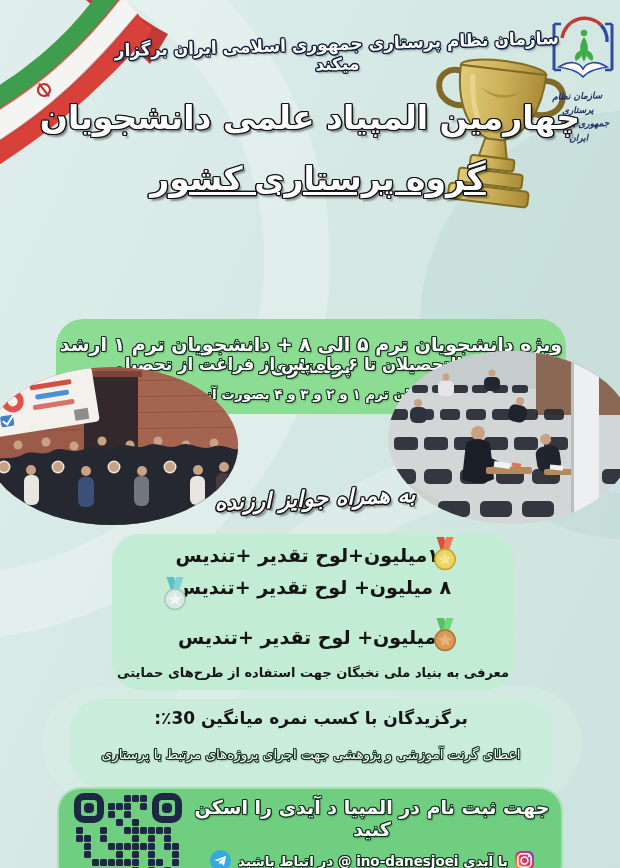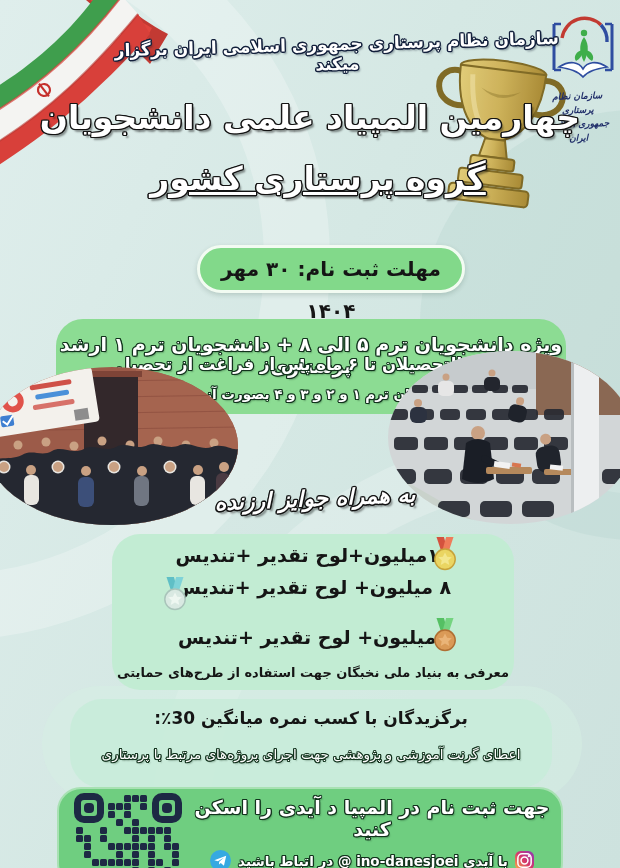--- a/index.html
+++ b/index.html
@@ -151,21 +151,20 @@
       <rect x="40" y="122" width="64" height="14" rx="3" fill="url(#gld)"></rect>
       <rect x="32" y="138" width="80" height="16" rx="4" fill="url(#gld)"></rect>
     </g>
     <path d="M42,28 C44,52 50,72 60,82" stroke="#f4e8b0" stroke-width="5" fill="none" opacity=".5"></path>
     <path d="M52,40 q20,10 40,0 q-20,16 -40,0" fill="#8a7226" opacity=".45"></path>
   </svg>
 
   <div class="abs title1 ol-black">چهارمین المپیاد علمی دانشجویان</div>
   <div class="abs title2 ol-black">گروه پرستاری کشور</div>
 
-  <div class="abs pill">مهلت ثبت نام: ۳۰ مهر ۱۴۰۴</div>
 
   <div class="abs elig">
     <div class="l l1 ol-green">ویژه دانشجویان ترم ۵ الی ۸ + دانشجویان ترم ۱ ارشد پرستاری</div>
     <div class="l l2 ol-green">فارغ التحصیلان تا ۶ ماه پس از فراغت از تحصیل</div>
     <div class="l l3 ol-green">دانشجویان ترم ۱ و ۲ و ۳ و ۴ بصورت آزمایشی</div>
   </div>
 
   <div class="oval ovalL">
     <svg viewBox="0 0 252 158" preserveAspectRatio="none">
       <rect width="252" height="158" fill="#9c5b49"></rect>

